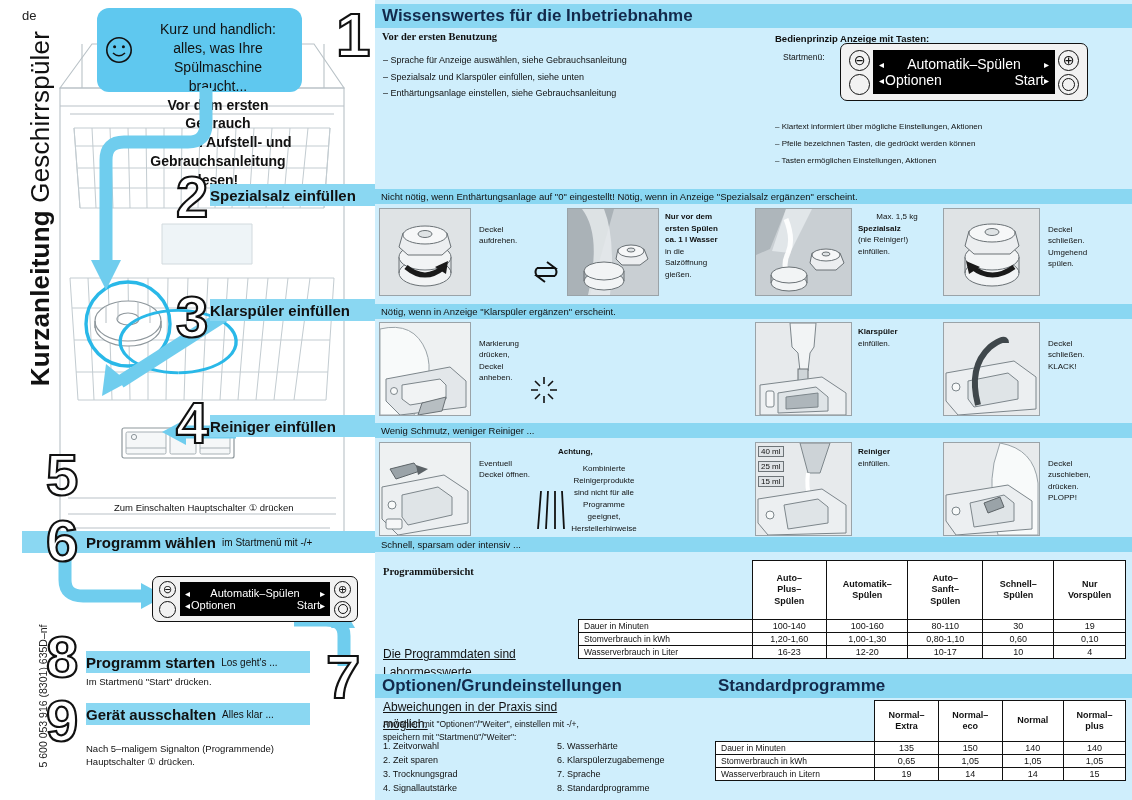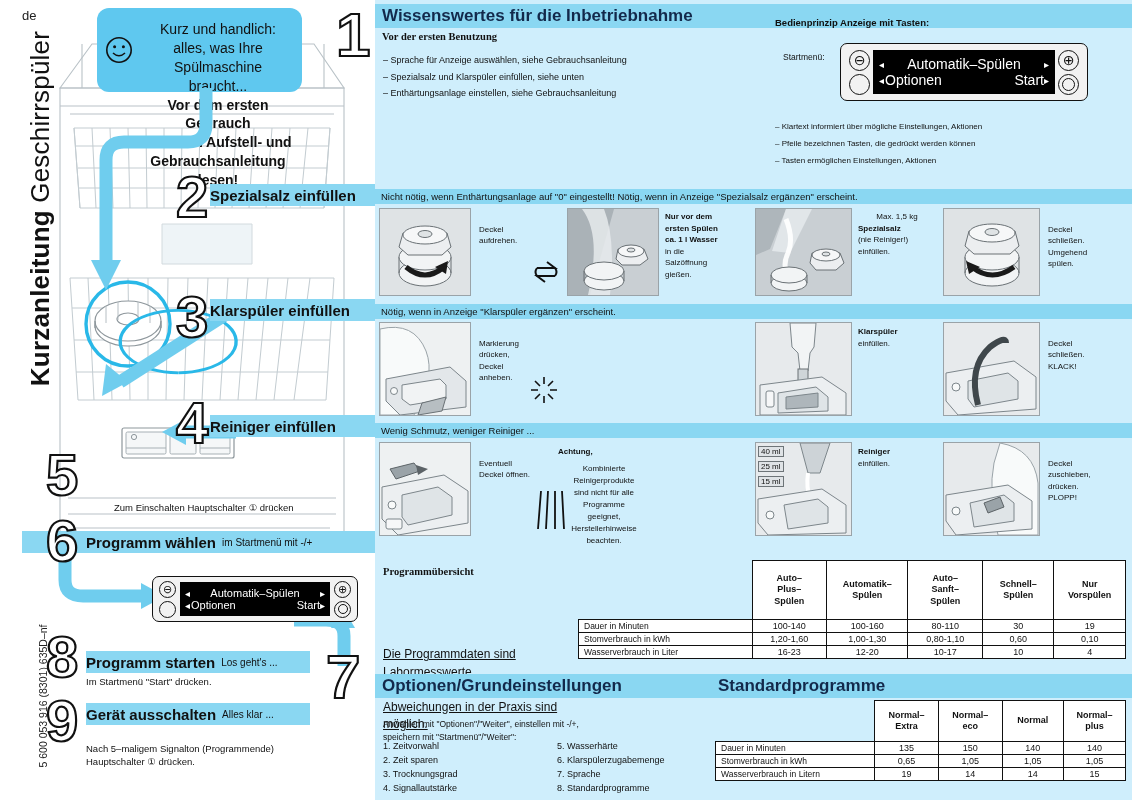--- a/index.html
+++ b/index.html
@@ -82,21 +82,21 @@
   }
   .sec-title .t{font-size:17px;font-weight:bold;color:#13294b;}
 
   .band{position:absolute;background:#8ad7f2;display:flex;align-items:center;}
   .band .bt{font-size:9.5px;color:#111;padding-left:6px;white-space:nowrap;}
 
   .sub-head{position:absolute;font-size:10.5px;font-weight:bold;color:#111;font-family:Liberation Serif, serif;}
   .bullets{position:absolute;font-size:9px;line-height:1.85;color:#111;}
 
   
-  #bedien-head{position:absolute;left:400px;top:17px;font-size:9.5px;font-weight:bold;color:#111;}
+  #bedien-head{position:absolute;left:400px;top:33px;font-size:9.5px;font-weight:bold;color:#111;}
   #startmenu-label{position:absolute;left:408px;top:52px;font-size:8.5px;color:#111;}
   #bedien-notes{position:absolute;left:400px;top:118px;font-size:8px;line-height:2.15;color:#111;}
 
   
   .thumb{position:absolute;border:1px solid #9aa3a8;background:#e9ecee;overflow:hidden;}
   .cap{position:absolute;font-size:8px;line-height:1.45;color:#111;}
   .cap .b{font-weight:bold;}
 
   
   table.ptab{position:absolute;border-collapse:collapse;font-size:9px;}
@@ -588,20 +588,23 @@
         <path d="M40 60 L56 54 L60 64 L44 70 Z" fill="#9aa3a8" stroke="#5c6367"></path>
       </svg>
     </div>
     <div class="cap" style="left:673px;top:446px;width:80px;white-space:pre-line;">
       <span>Deckel
 zuschieben,
 drücken.
 PLOPP!</span>
     </div>
 
+    <div class="band" style="left:0;top:537px;width:757px;height:15px;">
+      <span class="bt">Schnell, sparsam oder intensiv ...</span>
+    </div>
 
     <div class="sub-head" style="left:8px;top:566px;">Programmübersicht</div>
     <div class="tbl-note" style="left:8px;top:629px;width:200px;white-space:pre-line;">
       <span>Die Programmdaten sind Labormesswerte
 nach europäischer Norm EN 50242.
 Abweichungen in der Praxis sind möglich.</span>
     </div>
 
     <table class="ptab" style="left:203px;top:560px;width:548px;">
       <tbody>

